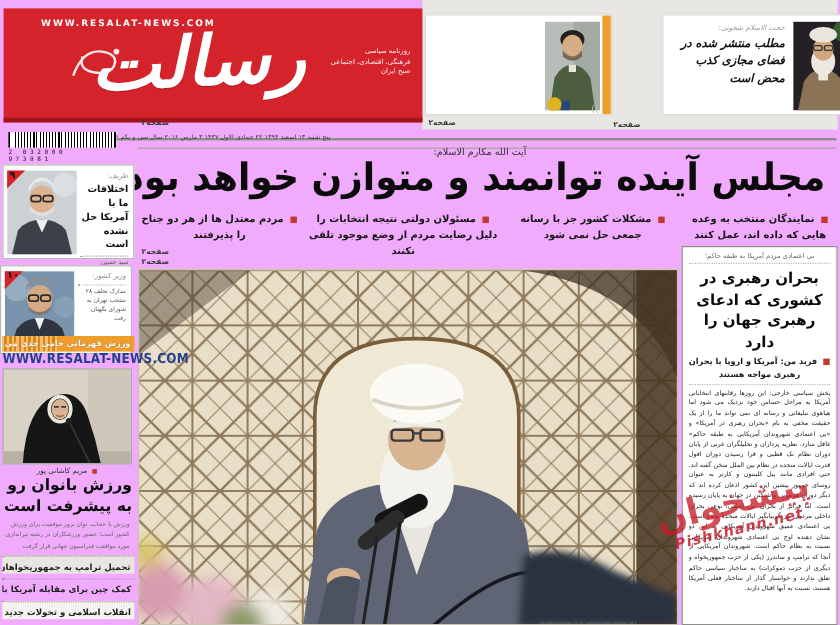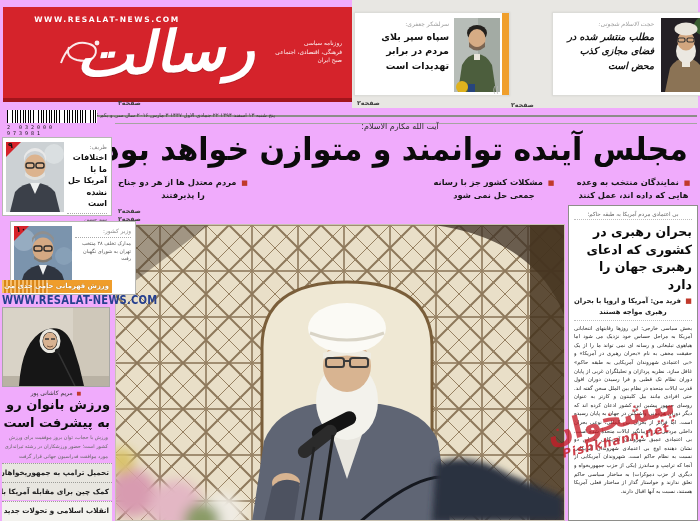--- a/index.html
+++ b/index.html
@@ -57,51 +57,51 @@
   .sh1{left:255px;width:162px;}
   .sh2{left:118px;width:130px;}
   .sh3{left:570px;width:127px;}
 
   
   .mainphoto{left:115px;top:224px;width:450px;height:297px;background:#e9dfc8;overflow:hidden;border:1px solid #c9c2b2;}
 
   
   .sideitem{background:#fff;border:1px solid #b7b7b3;}
   .si1{left:2px;top:137px;width:110px;height:79px;}
-  .si2{left:10px;top:221px;width:126px;height:74px;}
+  .si2{left:0;top:221px;width:110px;height:74px;}
   .siphoto{position:absolute;left:3px;top:4px;}
   .corner{position:absolute;left:3px;top:4px;width:0;height:0;
           border-top:15px solid #d6232a;border-right:15px solid transparent;}
   .cnum{position:absolute;left:5px;top:3px;font-size:8px;font-weight:bold;color:#111;}
   .sitext{position:absolute;right:4px;left:64px;top:6px;text-align:right;}
   .sikicker{font-size:5.8px;color:#8a8a8a;margin-bottom:2px;}
   .sihead{font-size:8px;font-weight:bold;line-height:1.45;color:#0f0f0f;}
   .sisub{font-size:5px;color:#555;line-height:1.5;border-top:1px dotted #aaa;margin-top:3px;padding-top:2px;}
 
   .orangestrip{left:2px;top:280px;width:110px;height:13px;background:#ef9d2b;overflow:hidden;}
   .stripes{position:absolute;left:0;top:0;bottom:0;width:46px;
            background:repeating-linear-gradient(90deg,#f7bd6a 0 2px,#d9871a 2px 4px);}
   .striptext{position:absolute;right:3px;top:2px;font-size:6.8px;font-weight:bold;color:#fff;text-shadow:0 0 1px #8a5200;white-space:nowrap;}
   .siteurl{left:2px;top:294px;width:120px;font-size:10px;font-weight:bold;color:#26408f;
            letter-spacing:.2px;direction:ltr;text-align:left;white-space:nowrap;transform:scaleY(1.15);}
   .womanphoto{left:2px;top:307px;width:108px;height:80px;border:1px solid #a8a8a4;background:#d9d3c7;overflow:hidden;}
   .byline{left:2px;top:389px;width:108px;text-align:center;font-size:6px;color:#333;}
   .byline .bullet{font-size:5px;}
   .sportshead{left:2px;top:396px;width:108px;text-align:right;font-size:13px;font-weight:900;line-height:1.4;color:#0c0c0c;}
   .sportssum{left:4px;top:433px;width:104px;height:28px;overflow:hidden;font-size:5px;line-height:1.85;color:#666;text-align:right;}
-  .teaserrow{left:2px;width:110px;height:37px;border-top:1px dotted #9c9c98;
+  .teaserrow{left:2px;width:110px;height:15px;border-top:1px dotted #9c9c98;
              font-size:7.2px;font-weight:bold;color:#222;padding:4px 3px 0;white-space:nowrap;overflow:hidden;text-align:right;}
   .tr0{top:463px;background:#e8e6e0;}
   .tr1{top:482px;}
   .tr2{top:501px;background:#f3f2ee;}
 
   
   .artbox{left:568px;top:205px;width:130px;height:316px;background:#fff;border:1px solid #8e8e8a;padding:5px 5px 4px;}
   .artkicker{font-size:5.6px;color:#666;text-align:center;border-bottom:1px dotted #bbb;padding-bottom:2px;}
-  .arthead{font-size:12.5px;font-weight:900;line-height:1.4;text-align:right;color:#0b0b0b;margin-top:3px;}
+  .arthead{font-size:12.5px;font-weight:900;line-height:1.4;text-align:center;color:#0b0b0b;margin-top:3px;}
   .artbullet{font-size:6.8px;font-weight:bold;line-height:1.5;text-align:center;color:#191919;margin-top:3px;
              border-bottom:1px dotted #bbb;padding-bottom:3px;}
   .artbody{font-size:5.3px;line-height:1.62;text-align:justify;color:#1c1c1c;margin-top:3px;height:195px;overflow:hidden;}
 
   
   .watermark{left:520px;top:404px;width:185px;text-align:center;transform:rotate(-14deg);
              pointer-events:none;z-index:9;}
   .wm-fa{font-size:30px;font-weight:900;color:rgba(198,28,40,.78);line-height:1;}
   .wm-en{font-size:12px;font-weight:bold;font-style:italic;color:rgba(198,28,40,.85);direction:ltr;letter-spacing:1px;}
 </style>
@@ -133,24 +133,20 @@
       <rect width="46" height="74" fill="#b7bdb8"></rect>
       <rect x="24" width="22" height="74" fill="#949c93" opacity=".55"></rect>
       <ellipse cx="23" cy="15" rx="10" ry="8" fill="#23201d"></ellipse>
       <ellipse cx="23" cy="21" rx="8.6" ry="10" fill="#d6ac85"></ellipse>
       <path d="M15 24 Q23 34 31 24 L31 29 Q23 36 15 29 Z" fill="#6e5847" opacity=".85"></path>
       <path d="M4 74 L8 47 Q14 36 23 36 Q32 36 38 47 L42 74 Z" fill="#4c5e3d"></path>
       <rect x="20" y="36" width="6" height="6" fill="#e8e4da"></rect>
       <circle cx="8" cy="69" r="6" fill="#dfb21e"></circle>
       <rect x="14" y="66" width="7" height="8" fill="#27457e"></rect>
     </svg>
-    <div class="ttext">
-      <div class="tkicker">سرلشکر جعفری:</div>
-      <div class="thead">سپاه سپر بلای مردم در برابر تهدیدات است</div>
-    </div>
     <div class="quote-glyph">((</div>
   </div>
   <div class="abs pageref pr-a">صفحه۲</div>
 
   <div class="abs teaser teaser-b">
     <div class="obar"></div>
     <svg class="tphoto" width="50" height="74" viewBox="0 0 50 74">
       <rect width="50" height="74" fill="#242025"></rect>
       <circle cx="42" cy="8" r="9" fill="#3f6b35" opacity=".8"></circle>
       <circle cx="47" cy="22" r="7" fill="#35592c" opacity=".7"></circle>
@@ -177,20 +173,24 @@
     <div class="bars"></div>
     <div class="bdigits">2 032000 973981</div>
   </div>
 
   <div class="abs lead-kicker">آیت الله مکارم الاسلام:</div>
   <div class="abs lead-headline">مجلس آینده توانمند و متوازن خواهد بود</div>
 
   <div class="abs subhead sh0">
     <span class="bullet">■</span>
     <span>مشکلات کشور جز با رسانه جمعی حل نمی شود</span>
+  </div>
+  <div class="abs subhead sh1">
+    <span class="bullet">■</span>
+    <span>مسئولان دولتی نتیجه انتخابات را دلیل رضایت مردم از وضع موجود تلقی نکنند</span>
   </div>
   <div class="abs subhead sh3">
     <span class="bullet">■</span>
     <span>نمایندگان منتخب به وعده هایی که داده اند، عمل کنند</span>
   </div>
   <div class="abs subhead sh2">
     <span class="bullet">■</span>
     <span>مردم معتدل ها از هر دو جناح را پذیرفتند</span>
   </div>
   <div class="abs pageref pr-lead">صفحه۲</div>

